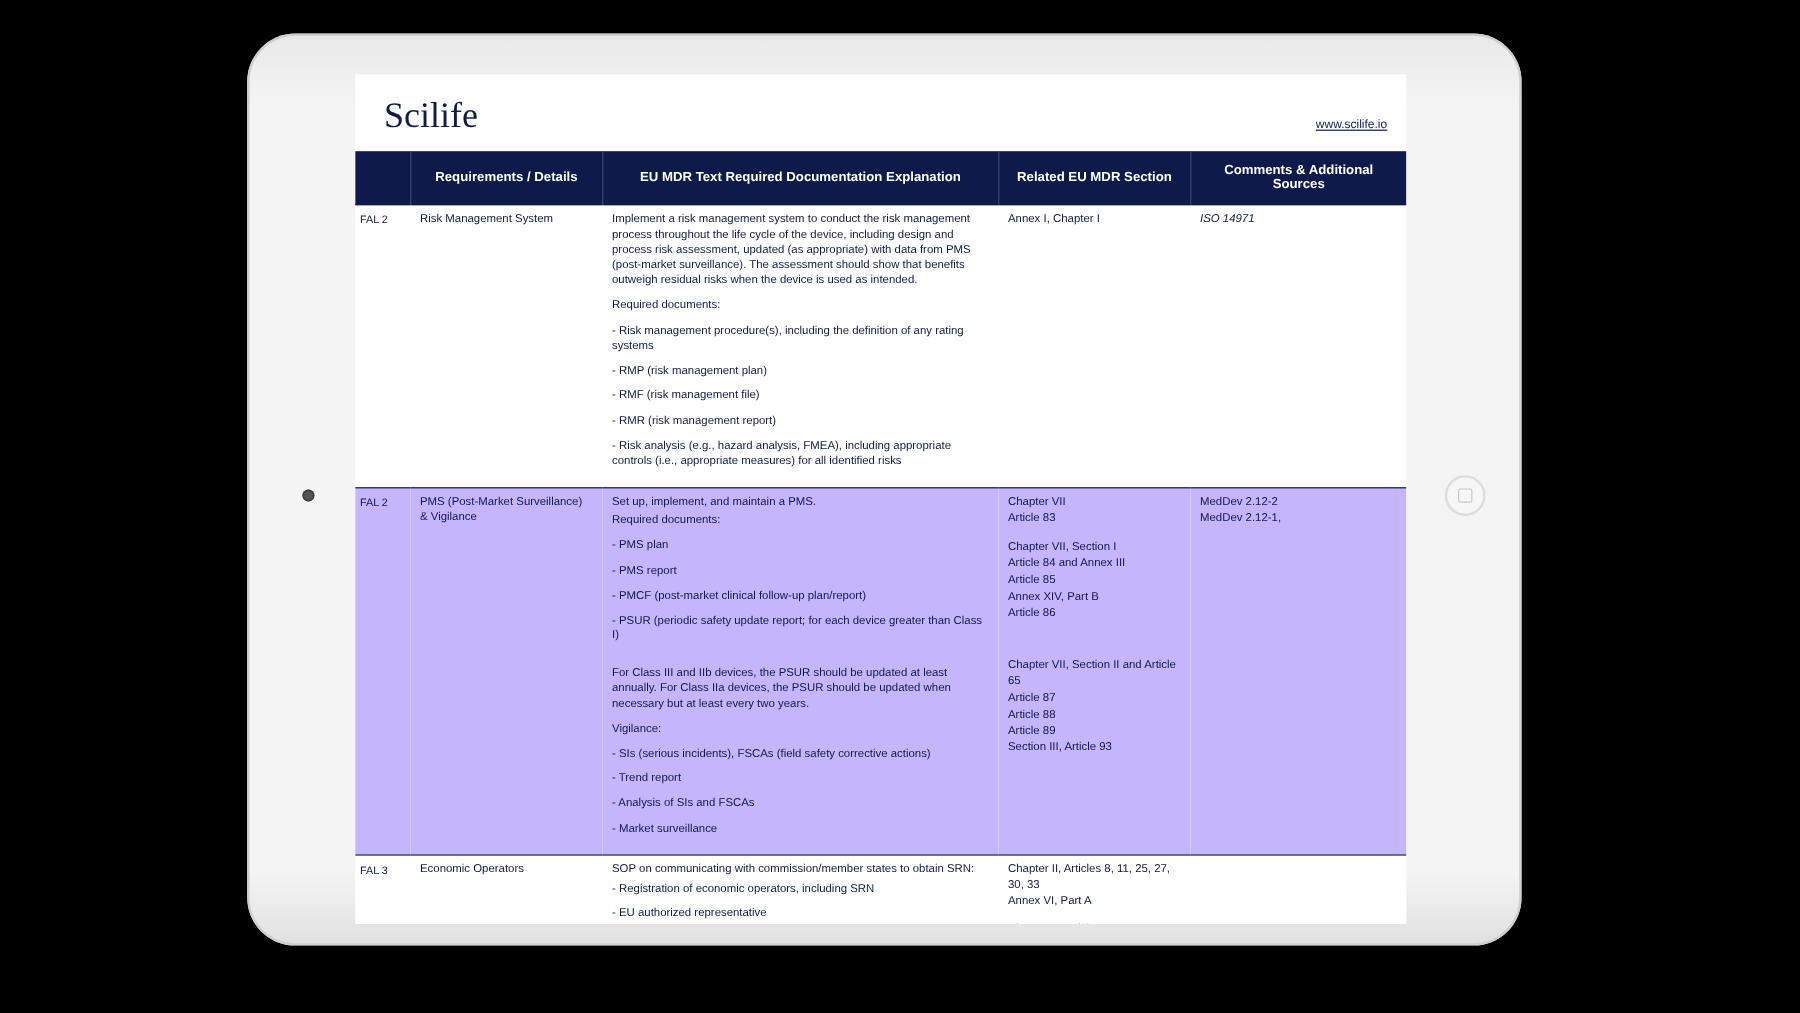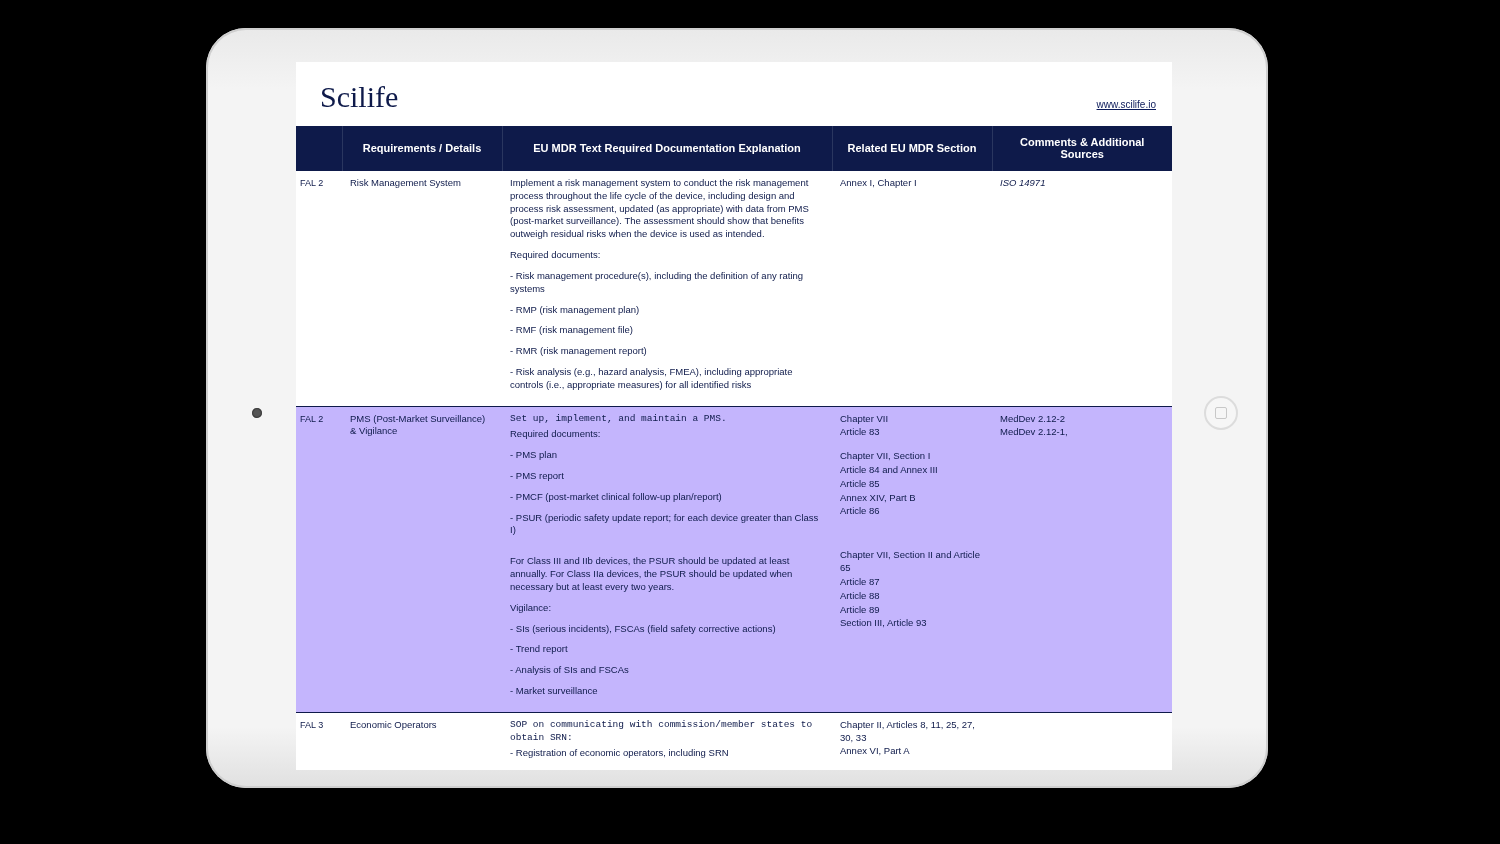--- a/index.html
+++ b/index.html
@@ -110,21 +110,21 @@
   tbody td.code {
     font-size: 9px;
     text-align: left;
     color: #0e1a4a;
     padding-left: 4px;
     padding-right: 2px;
     white-space: nowrap;
   }
   tbody td .req-title { font-weight: normal; }
   tbody td p { margin: 0 0 8px 0; }
-  tbody td p.tight { margin: 0 0 3px 0; font-family: Liberation Mono, monospace; }
+  tbody td p.tight { margin: 0 0 3px 0; }
   tbody td p:last-child { margin-bottom: 0; }
   tbody td .sub-head { font-weight: normal; }
   tbody td em.src { font-style: italic; }
   tbody td .sec-line { margin: 0 0 1px 0; }
   .gap { height: 10px; }
 </style>
 </head>
 <body>
 
 <div class="tablet-frame">

